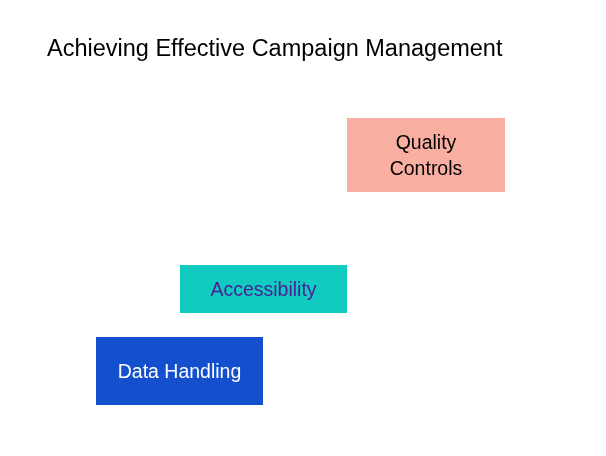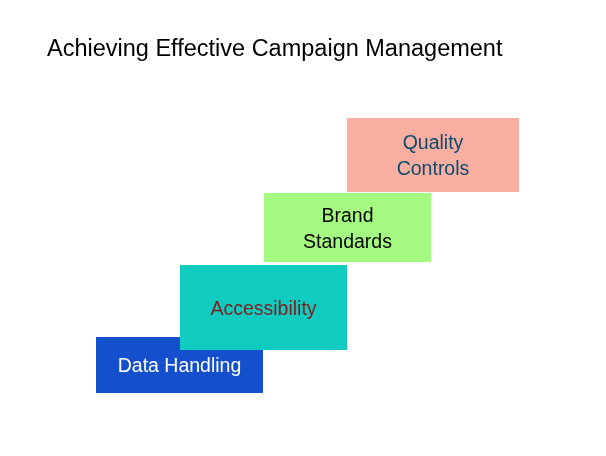--- a/index.html
+++ b/index.html
@@ -45,68 +45,64 @@
   }
   .step-label {
     display: block;
     width: 100%;
     white-space: pre-line;
   }
   #step-block-0 {
     left: 96px;
     top: 337px;
     width: 167px;
-    height: 56px;
+    height: 68px;
     background: #1450ce;
     color: #ffffff;
   }
   #step-block-1 {
     left: 180px;
     top: 265px;
     width: 167px;
-    height: 85px;
+    height: 48px;
     background: #10cbc0;
-    color: #7f1d1d;
+    color: #4c1d95;
   }
   #step-block-2 {
     left: 264px;
     top: 193px;
     width: 167px;
     height: 69px;
     background: #a5fa82;
     color: #000000;
   }
   #step-block-3 {
     left: 347px;
     top: 118px;
-    width: 172px;
+    width: 158px;
     height: 74px;
     background: #f9aea2;
-    color: #0c4a6e;
+    color: #000000;
     align-items: center;
   }
 </style>
 </head>
 <body>
 
 <div id="diagram-canvas">
 
   <div id="chart-title">Achieving Effective Campaign Management</div>
 
   <div class="step-block" id="step-block-0">
     <span class="step-label">Data Handling</span>
   </div>
 
   <div class="step-block" id="step-block-1">
     <span class="step-label">Accessibility</span>
   </div>
 
-  <div class="step-block" id="step-block-2">
-    <span class="step-label">Brand
-Standards</span>
-  </div>
 
   <div class="step-block" id="step-block-3">
     <span class="step-label">Quality
 Controls</span>
   </div>
 
 </div>
 
 </body></html>

